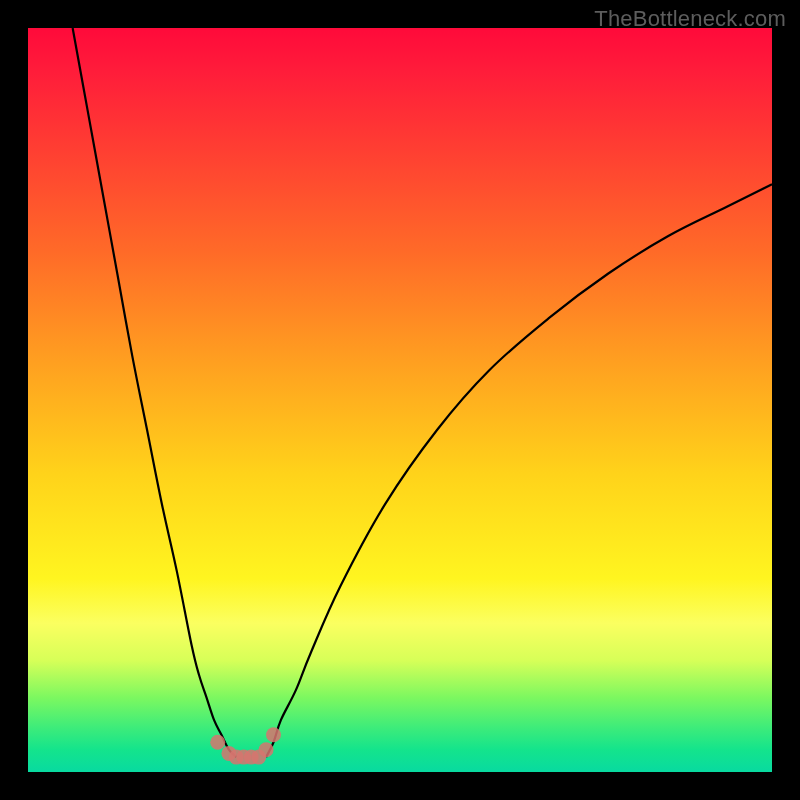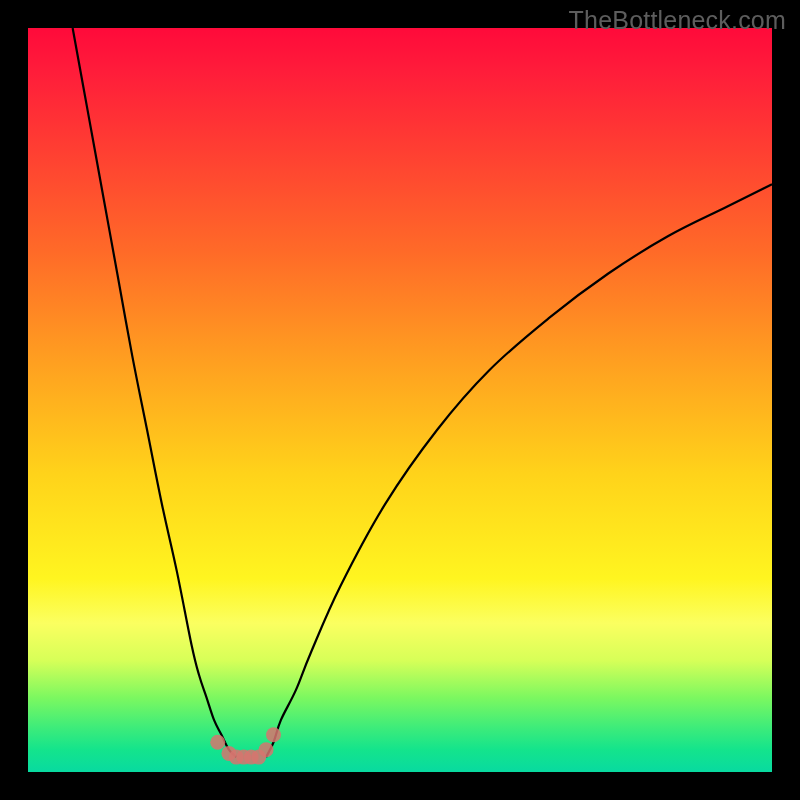--- a/index.html
+++ b/index.html
@@ -30,21 +30,21 @@
       #7cf860 90%,
       #3eec7a 94%,
       #14e48c 97%,
       #08daa0 100%
     );
   }
   .watermark {
     position: absolute;
     top: 6px;
     right: 14px;
-    font-size: 25px;
+    font-size: 22px;
     font-weight: 500;
     color: #5d5d5d;
     letter-spacing: 0.2px;
   }
   svg.curve {
     position: absolute;
     left: 0;
     top: 0;
   }
   .dot {

